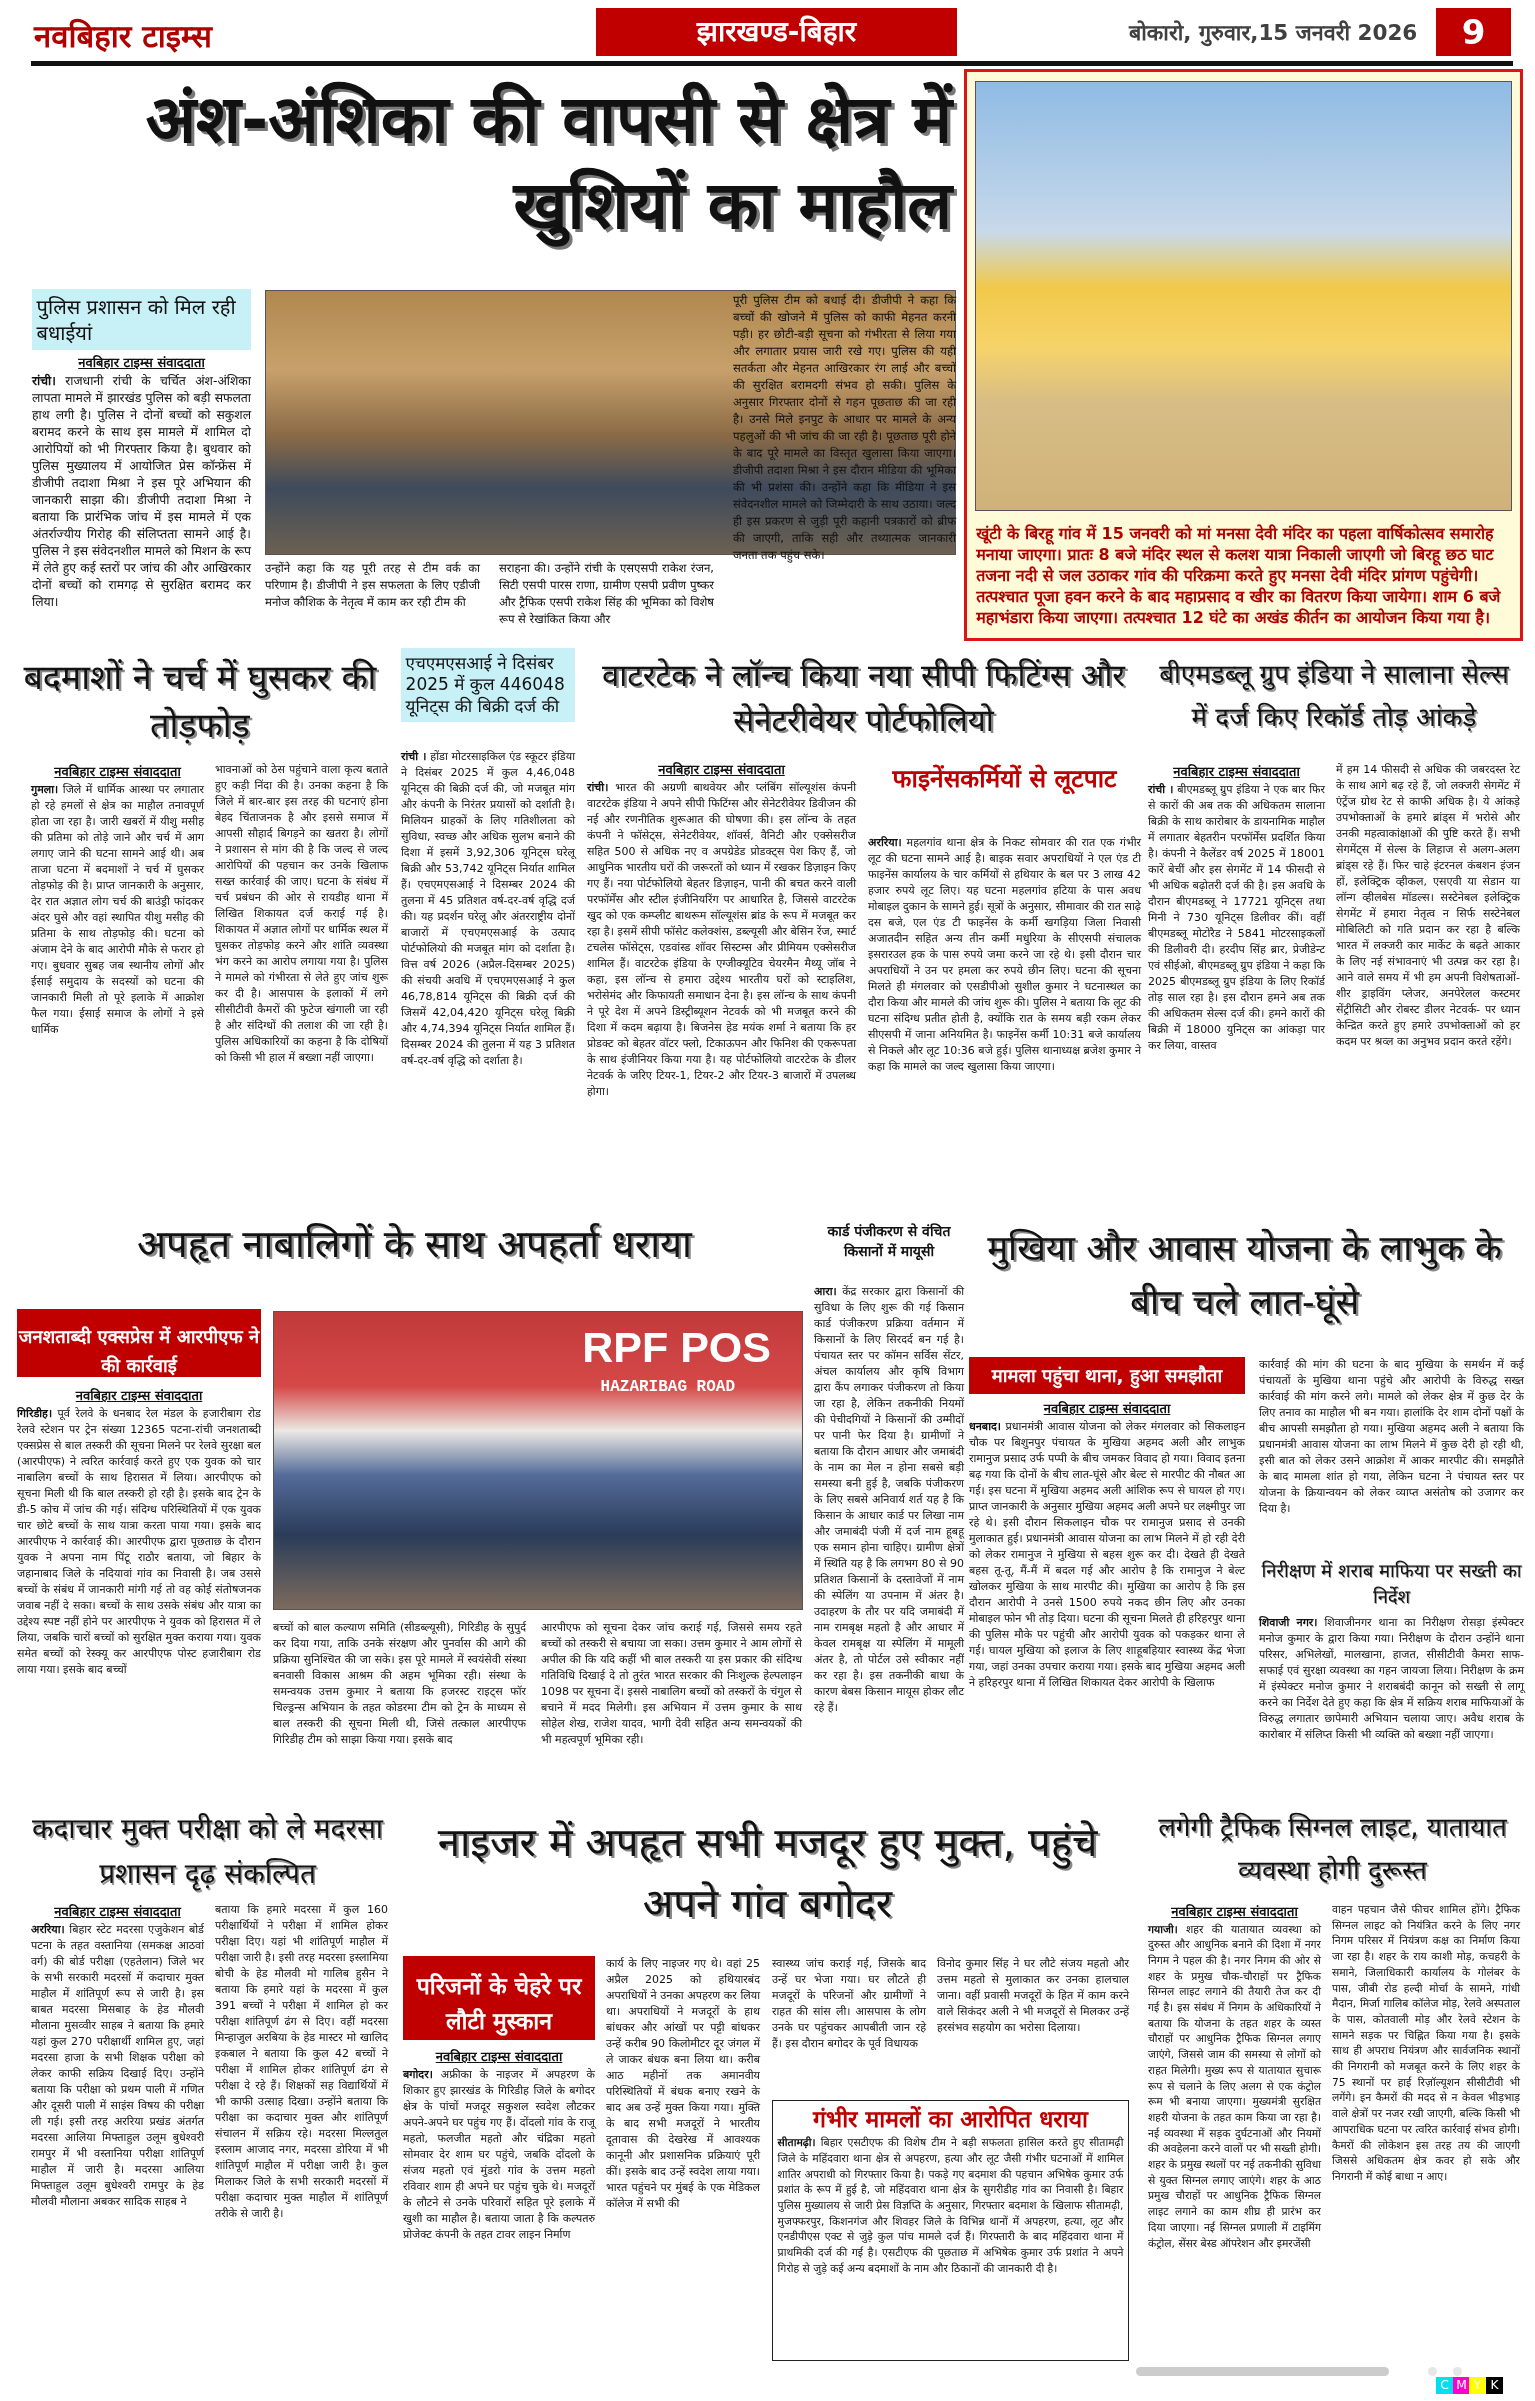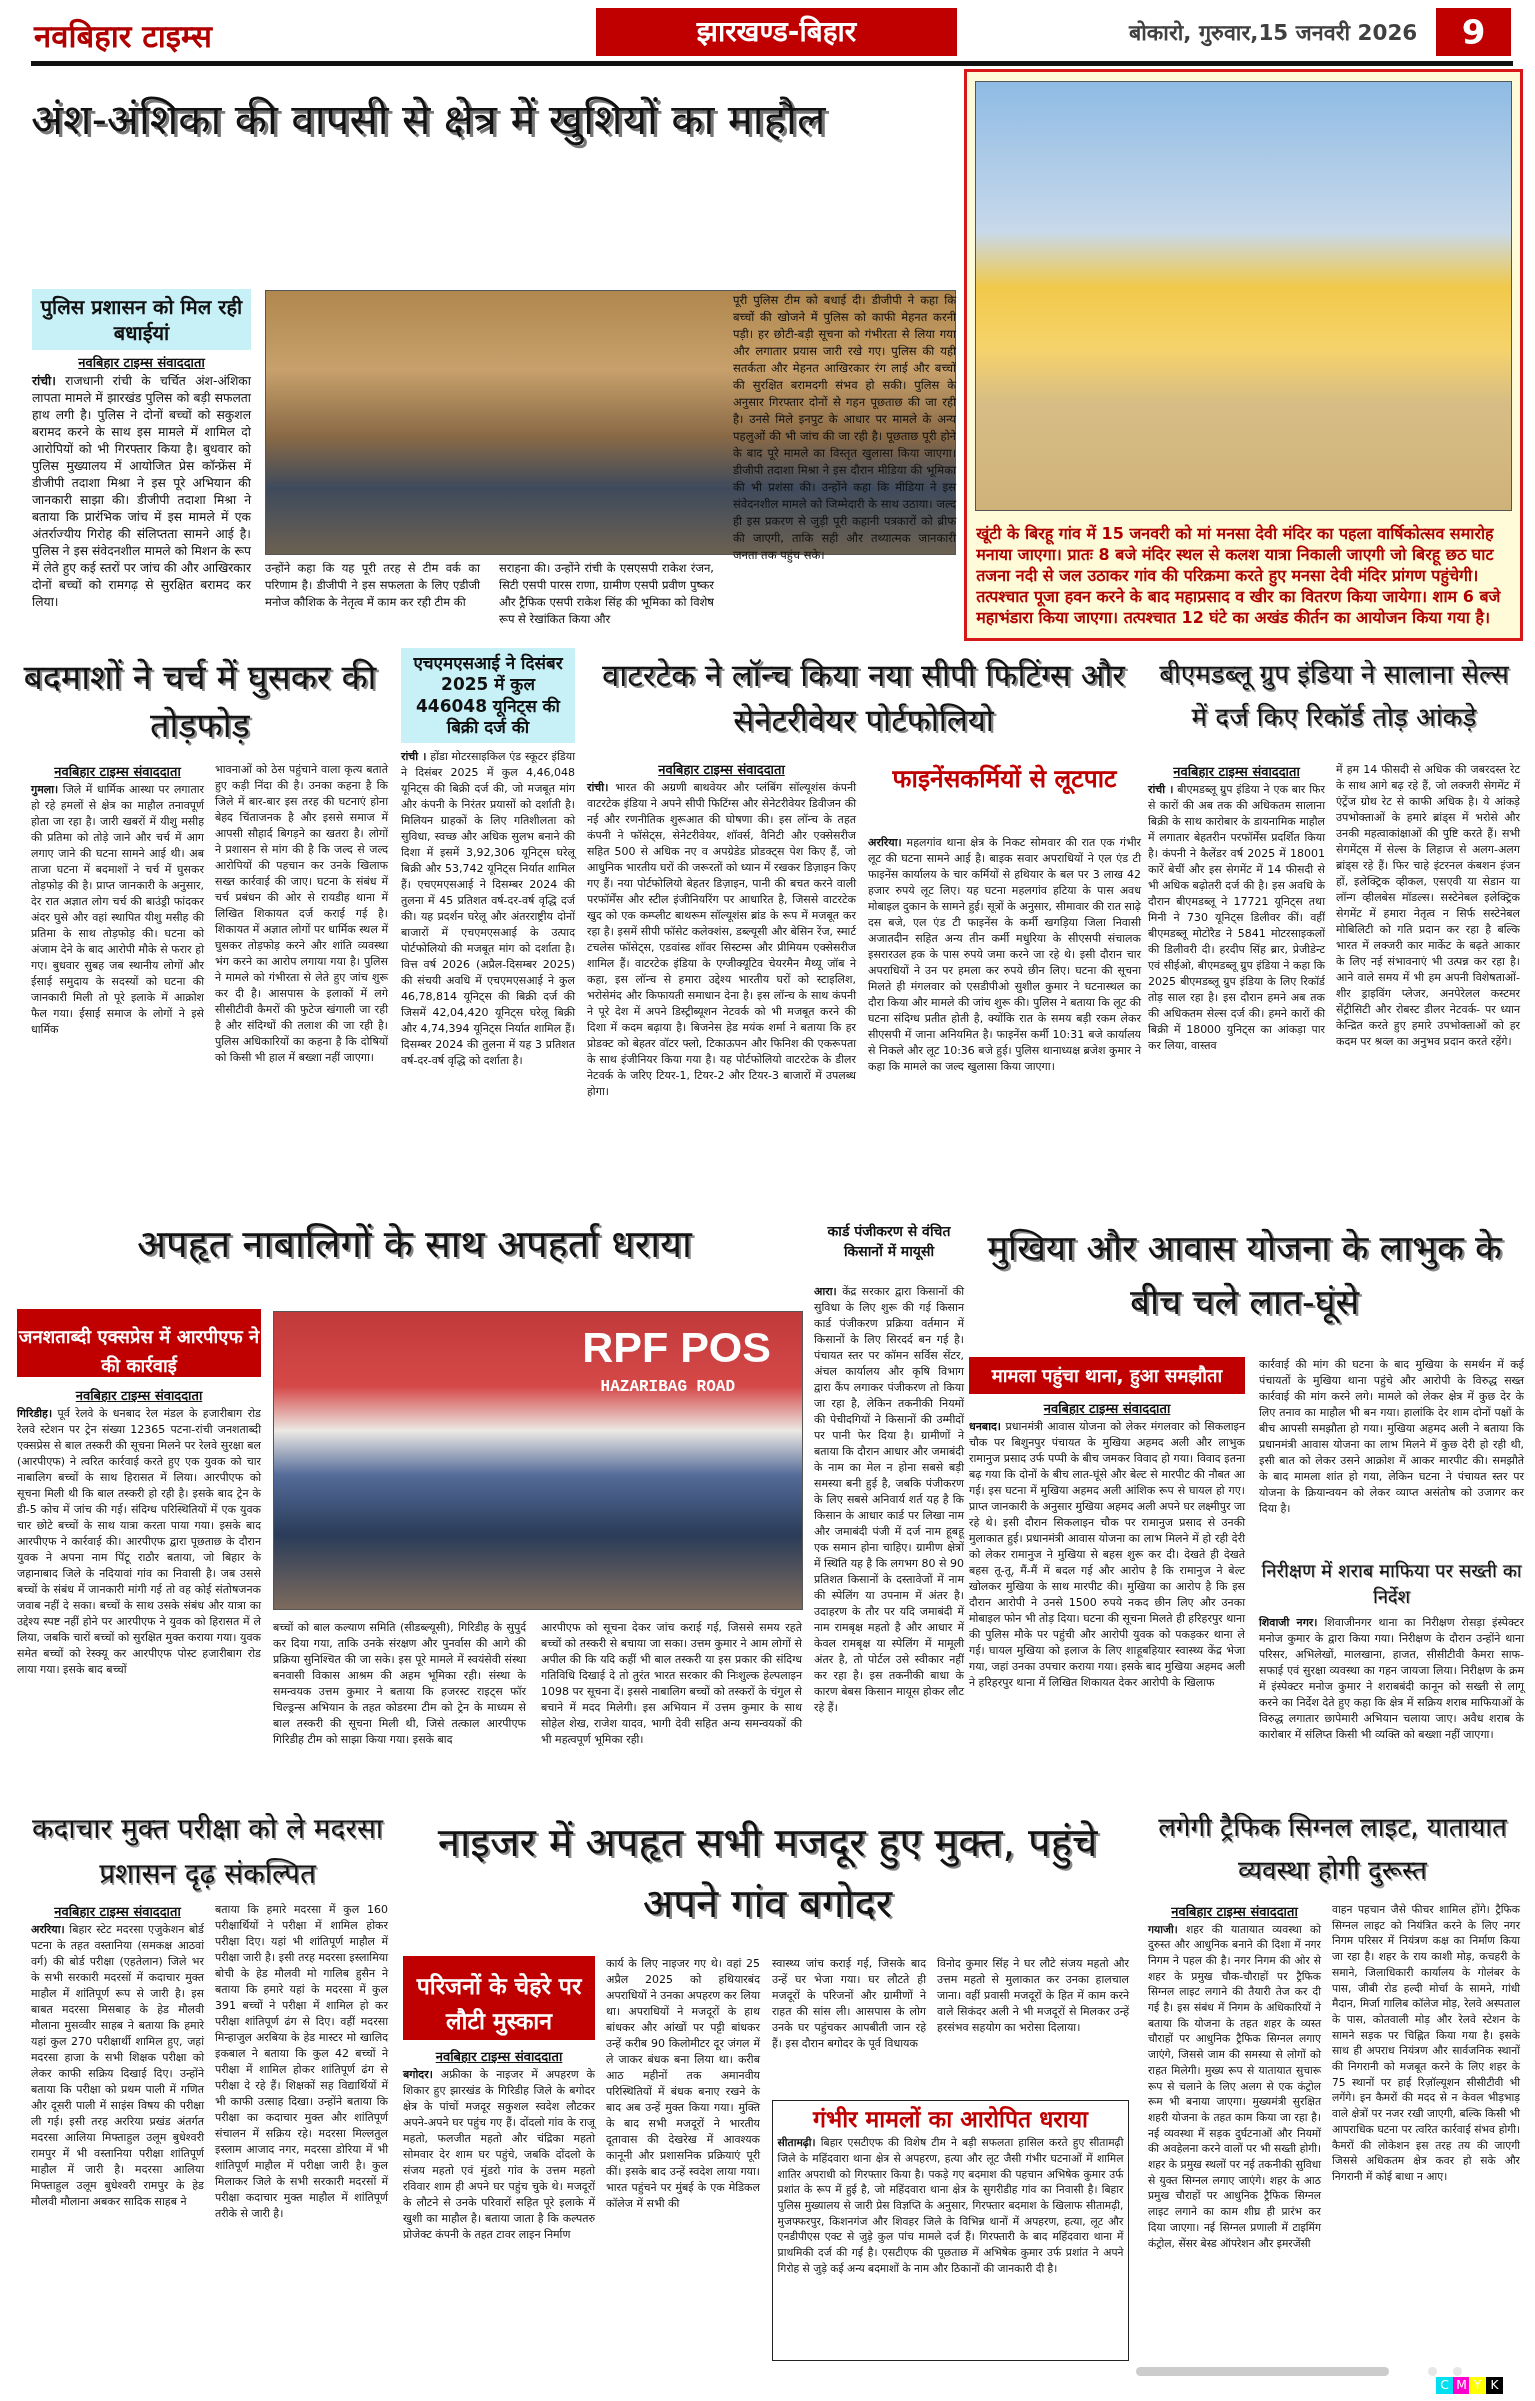--- a/index.html
+++ b/index.html
@@ -3,26 +3,26 @@
 <meta charset="utf-8">
 <style>
 *{box-sizing:border-box;margin:0;padding:0}
 body{width:1535px;height:2401px;background:#fff;font-family:"DejaVu Sans",sans-serif;color:#111;position:relative;overflow:hidden}
 .abs{position:absolute}
 .masthead-name{left:34px;top:14px;font-size:31px;font-weight:bold;color:#b00000}
 .section-box{left:596px;top:7.7px;width:361px;height:48px;background:#c00000;color:#fff;font-size:28px;font-weight:bold;text-align:center;line-height:48px}
 .dateline{left:1129px;top:17px;font-size:21.5px;font-weight:bold;color:#404040}
 .pagebox{left:1436px;top:7.7px;width:75px;height:48px;background:#c00000;color:#fff;font-size:34px;font-weight:bold;text-align:center;line-height:48px}
 .rule{left:31px;top:61px;width:1482px;height:4.6px;background:#111}
-.lead-title{left:31px;top:77px;width:921px;font-size:42px;font-weight:normal;line-height:86px;text-align:left;text-shadow:3.1px 3.1px 0 #777}
+.lead-title{left:31px;top:77px;width:921px;font-size:66px;font-weight:bold;line-height:86px;text-align:right;text-shadow:3.1px 3.1px 0 #777}
 .photo{background:linear-gradient(180deg,#9cc3e8 0%,#c9dbe9 40%,#d6b96d 55%,#e4cf98 100%);border:1.5px solid #555}
 .photo-police{background:linear-gradient(180deg,#b0884f 0%,#c7a06b 30%,#8a6a46 55%,#3e4a5c 75%,#6c6151 100%)}
 .photo-rpf{background:linear-gradient(180deg,#c23a3a 0%,#d54848 25%,#ece9e4 40%,#546b99 55%,#2a3c59 75%,#7d6b5d 100%)}
 .caption{color:#b00000;font-size:16px;line-height:21px;font-weight:bold}
-.blue-head{background:#c8f0f7;font-size:21.5px;font-weight:bold;text-align:center;line-height:28px;padding:4.6px}
+.blue-head{background:#c8f0f7;font-size:21.5px;font-weight:normal;text-align:left;line-height:28px;padding:4.6px}
 .red-head{background:#c00000;color:#fff;font-weight:bold;text-align:center}
 .byline{font-size:13px;font-weight:bold;text-decoration:underline;text-align:center;display:block;margin-bottom:1.5px}
 .body{font-size:12.3px;line-height:17px;text-align:justify}
 .body b{font-weight:bold}
 .h2{font-weight:normal;text-align:center;text-shadow:2.3px 2.3px 0 #888}
 .cmyk{top:2377px;width:17px;height:17px;color:#fff;font-size:12.3px;text-align:center;line-height:17px}
 .bar{left:1136px;top:2367px;width:253px;height:9.2px;border-radius:4.6px;background:#ccc}
 .dot{top:2367px;width:9.2px;height:9.2px;border-radius:4.6px;background:#e6e6e6}
 </style>
 </head>

